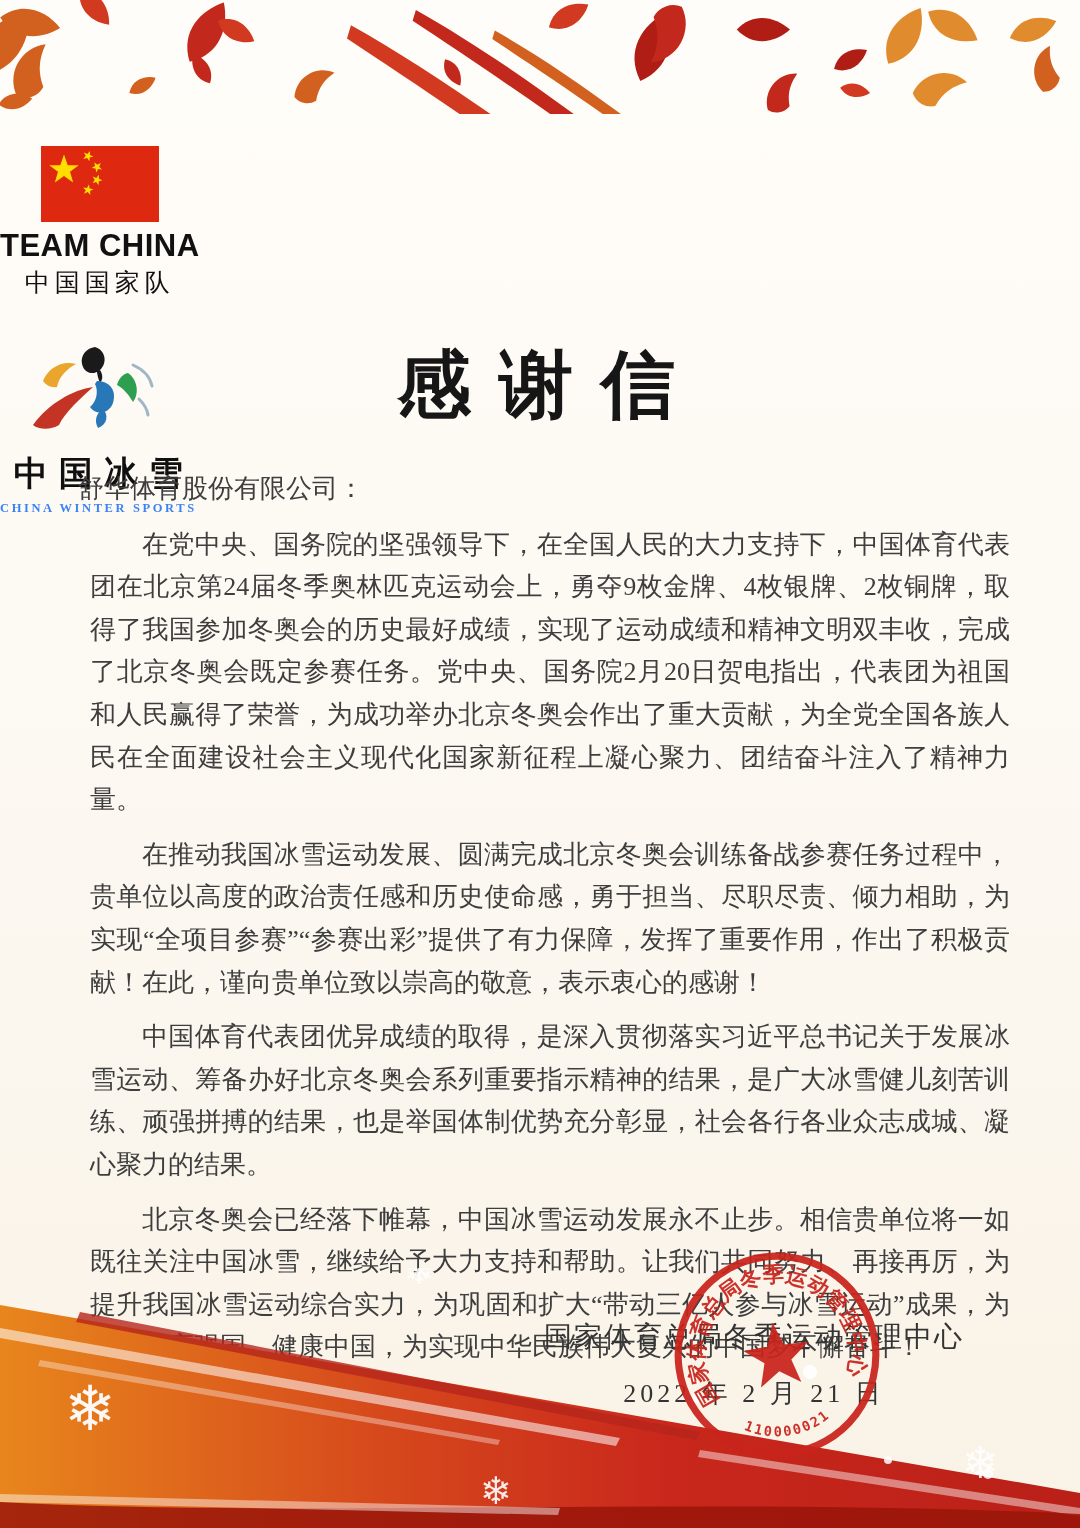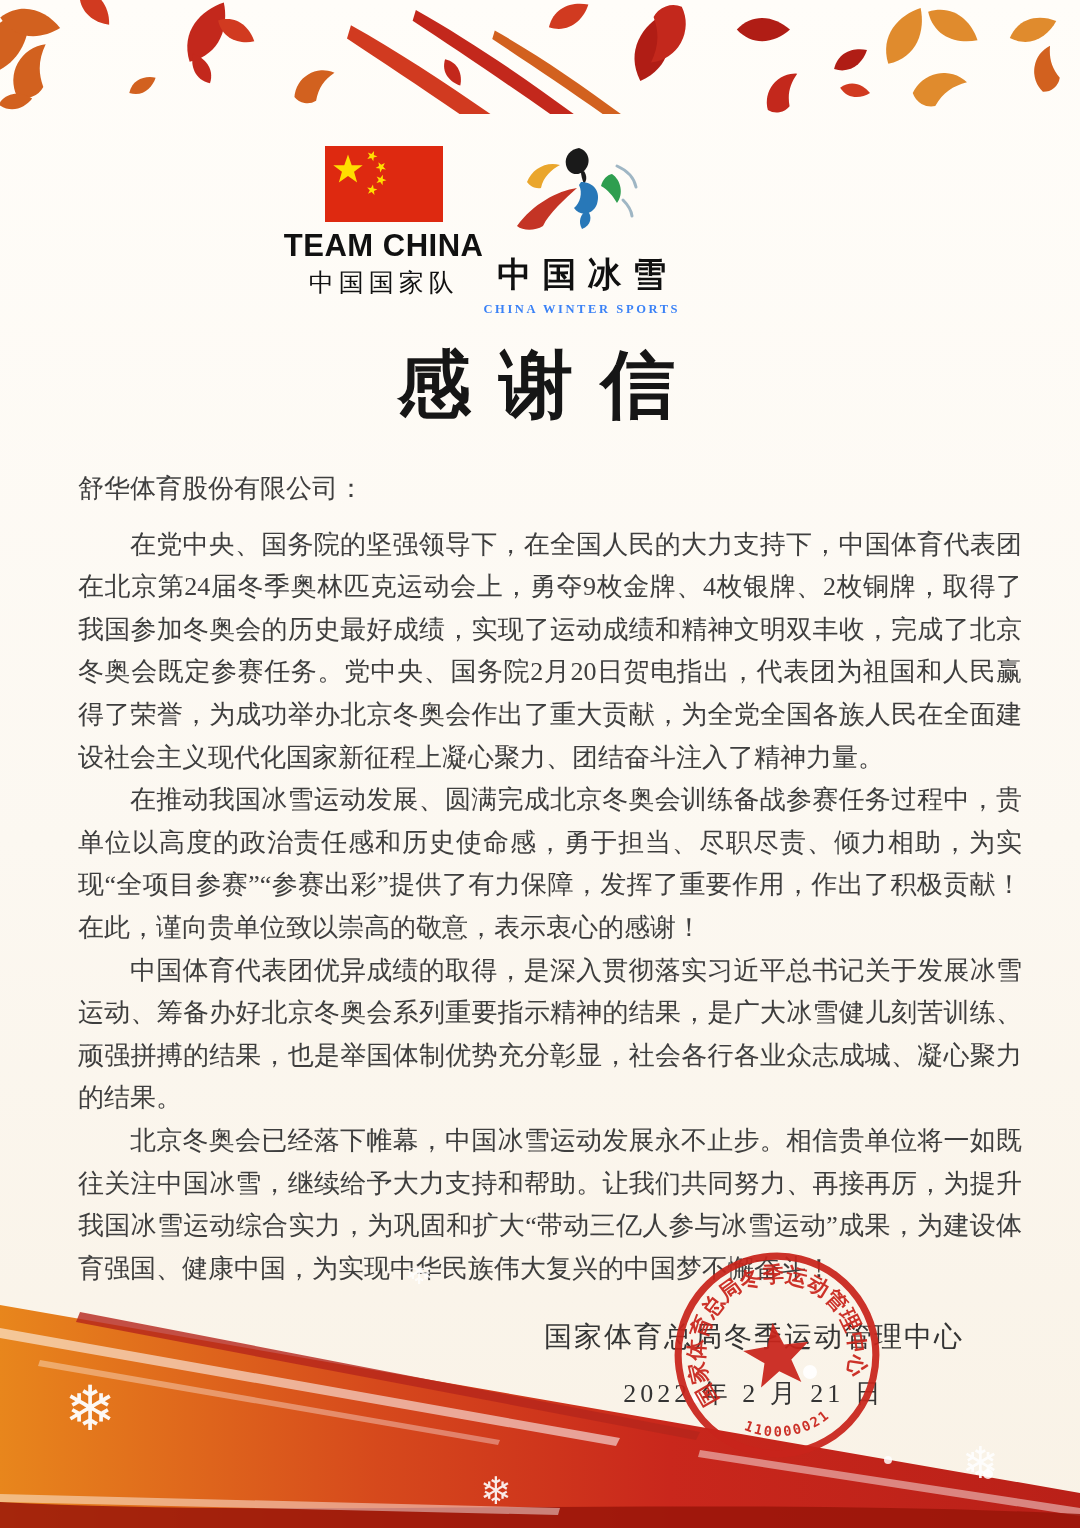--- a/index.html
+++ b/index.html
@@ -4,21 +4,21 @@
 <style>
   html,body{margin:0;padding:0;}
   body{
     width:1080px;height:1528px;position:relative;overflow:hidden;
     background:linear-gradient(180deg,#fffdf9 0%,#fcf8f1 55%,#f9f2e6 100%);
     font-family:"Liberation Serif","DejaVu Serif",serif;
   }
   .top-band{position:absolute;left:0;top:0;width:1080px;height:114px;z-index:3;}
   .logos{
     position:absolute;top:146px;left:0;width:964px;z-index:2;
-    display:flex;justify-content:center;align-items:flex-start;
+    display:flex;justify-content:center;align-items:flex-start;gap:46px;flex-direction:column;
   }
   .logo-block{text-align:center;}
   .team-china-name{
     font-family:"Liberation Sans","DejaVu Sans",sans-serif;
     font-size:31px;font-weight:800;color:#111;letter-spacing:.5px;line-height:1.05;
   }
   .team-china-sub{
     font-size:25px;font-weight:400;color:#111;letter-spacing:5px;margin-top:3px;
     font-family:"Liberation Sans","DejaVu Sans",sans-serif;
   }
@@ -34,21 +34,21 @@
   .main-title{
     position:absolute;top:336px;left:0;width:1072px;text-align:center;z-index:2;
     font-size:74px;font-weight:900;color:#161616;letter-spacing:28px;text-indent:28px;
     font-family:"Liberation Serif","DejaVu Serif",serif;
   }
   .letter{
     position:absolute;left:78px;top:468px;width:944px;z-index:2;
     font-size:26px;line-height:42.6px;color:#3e3e3e;text-align:justify;
   }
   .letter .salutation{margin:0 0 13px 0;}
-  .letter p{margin:0;text-indent:2em;}
+  .letter p{margin:12px;text-indent:2em;}
   .sig-block{
     position:absolute;top:1318px;right:116px;z-index:4;text-align:center;color:#343434;
   }
   .sig-org{font-size:28px;letter-spacing:2px;}
   .sig-date{font-size:26px;letter-spacing:4px;margin-top:20px;}
   .stamp{
     position:absolute;left:670px;top:1248px;width:214px;height:214px;z-index:5;
     transform:rotate(-8deg);opacity:.93;
   }
   .bottom-band{position:absolute;left:0;bottom:0;width:1080px;height:260px;z-index:3;}

